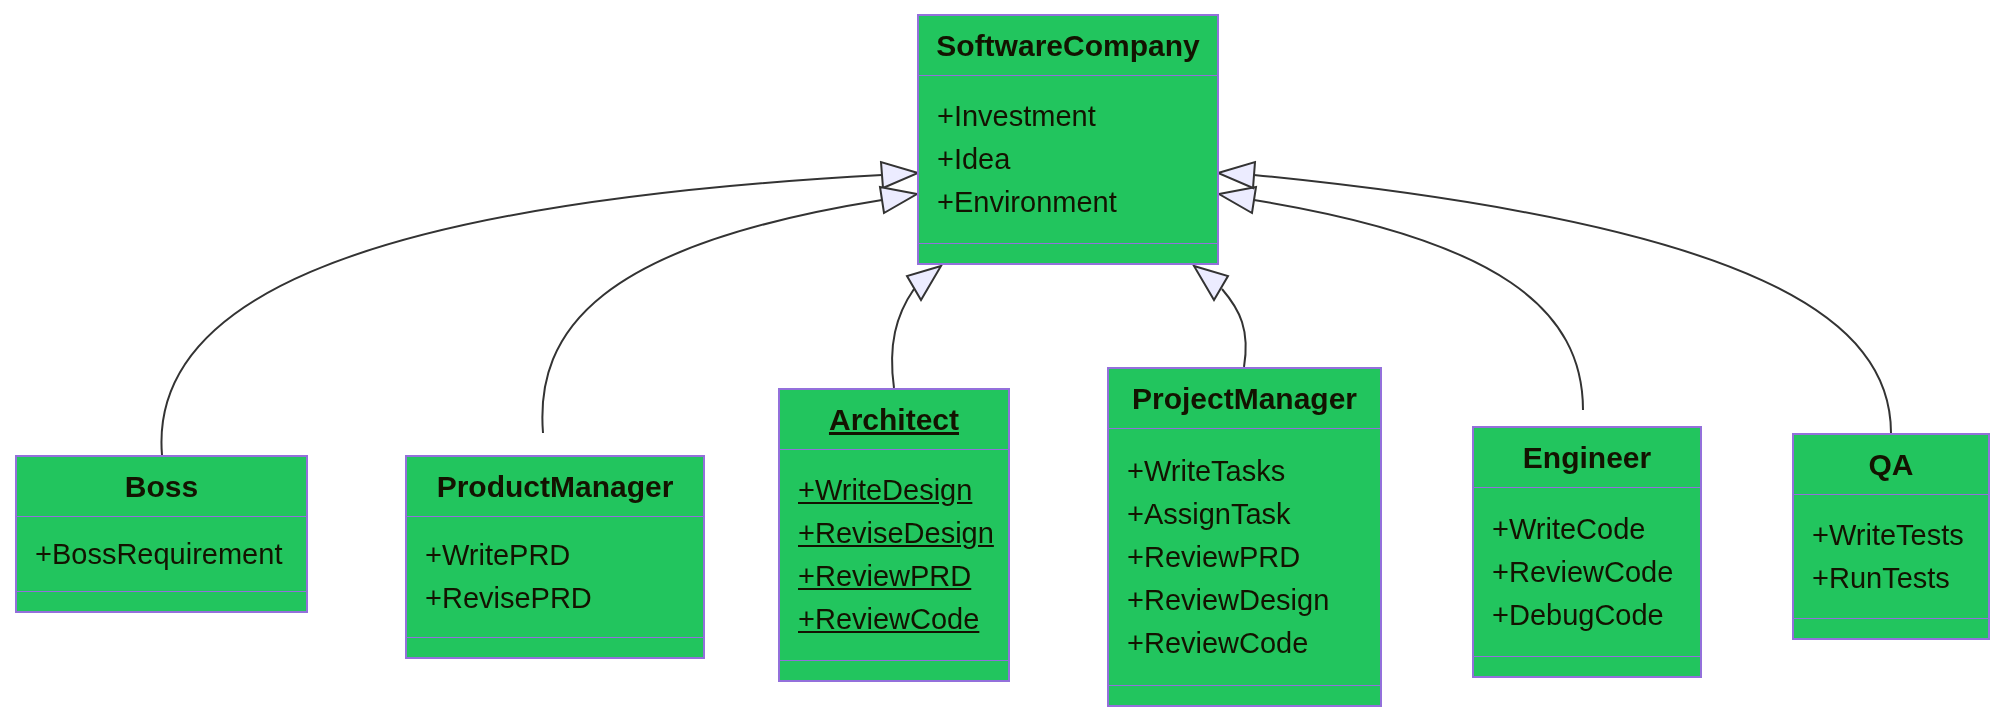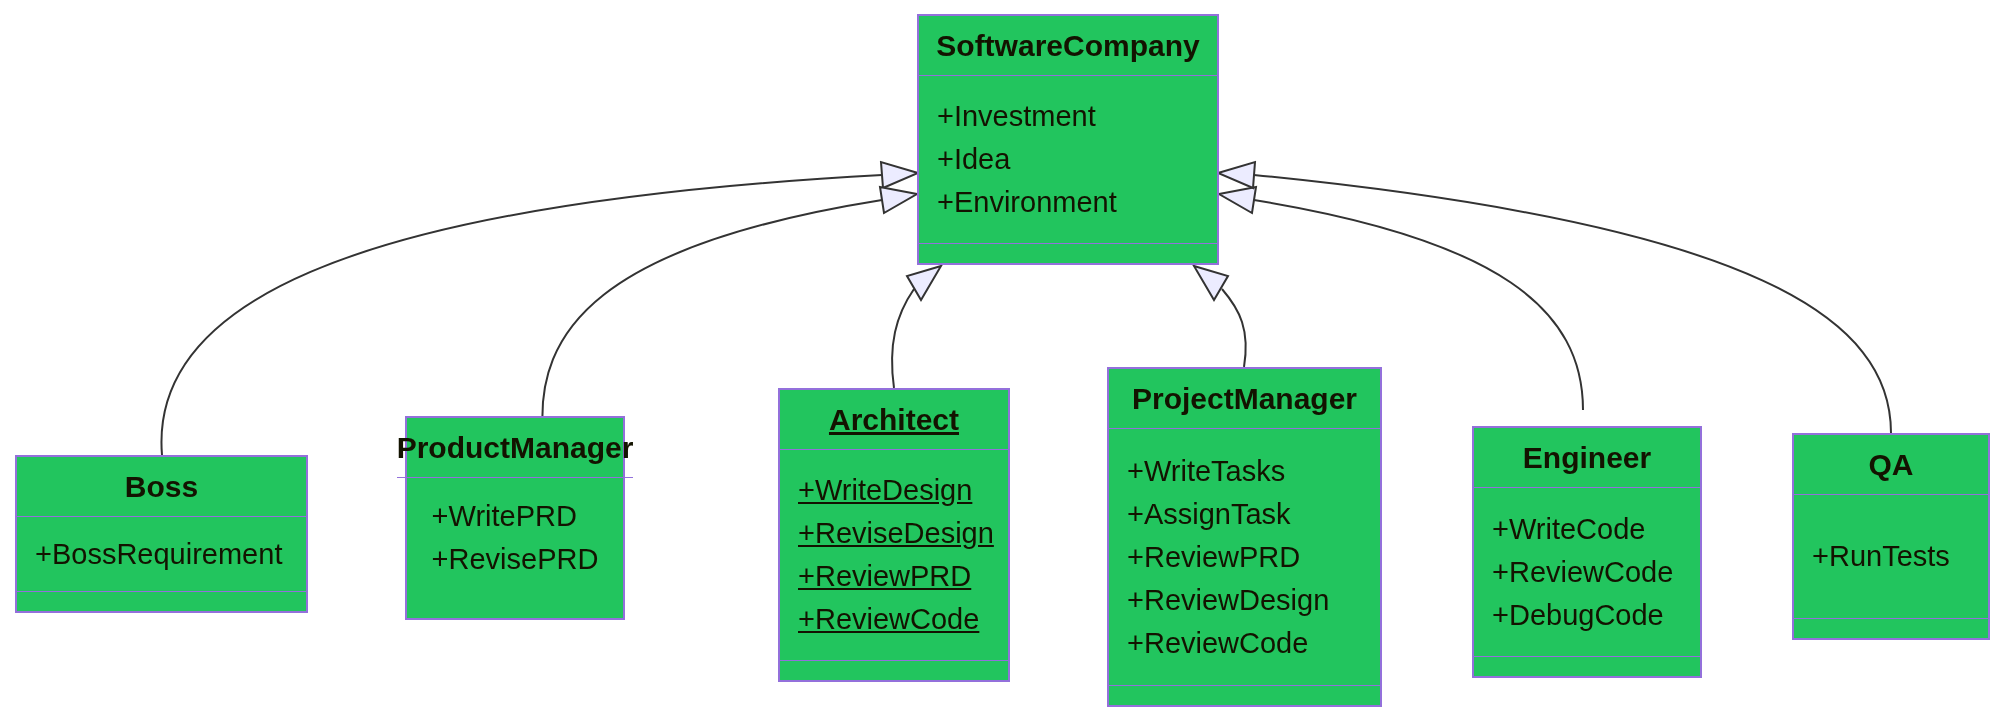--- a/index.html
+++ b/index.html
@@ -74,21 +74,21 @@
   </div>
 
   <div class="cbox" style="left:15px;top:455px;width:293px;height:158px;">
     <div class="cbox-title">Boss</div>
     <div class="cbox-members">
       <div class="member">+BossRequirement</div>
     </div>
     <div class="cbox-footer"></div>
   </div>
 
-  <div class="cbox" style="left:405px;top:416px;width:220px;height:204px;align-items:center;">
+  <div class="cbox" style="left:405px;top:455px;width:300px;height:204px;">
     <div class="cbox-title">ProductManager</div>
     <div class="cbox-members">
       <div class="member">+WritePRD</div>
       <div class="member">+RevisePRD</div>
     </div>
     <div class="cbox-footer"></div>
   </div>
 
   <div class="cbox" style="left:778px;top:388px;width:232px;height:294px;text-decoration:underline;">
     <div class="cbox-title">Architect</div>
@@ -119,18 +119,19 @@
       <div class="member">+WriteCode</div>
       <div class="member">+ReviewCode</div>
       <div class="member">+DebugCode</div>
     </div>
     <div class="cbox-footer"></div>
   </div>
 
   <div class="cbox" style="left:1792px;top:433px;width:198px;height:207px;">
     <div class="cbox-title">QA</div>
     <div class="cbox-members">
+      <div class="member">+WriteTests</div>
       <div class="member">+RunTests</div>
     </div>
     <div class="cbox-footer"></div>
   </div>
 
 </div>
 
 </body></html>

